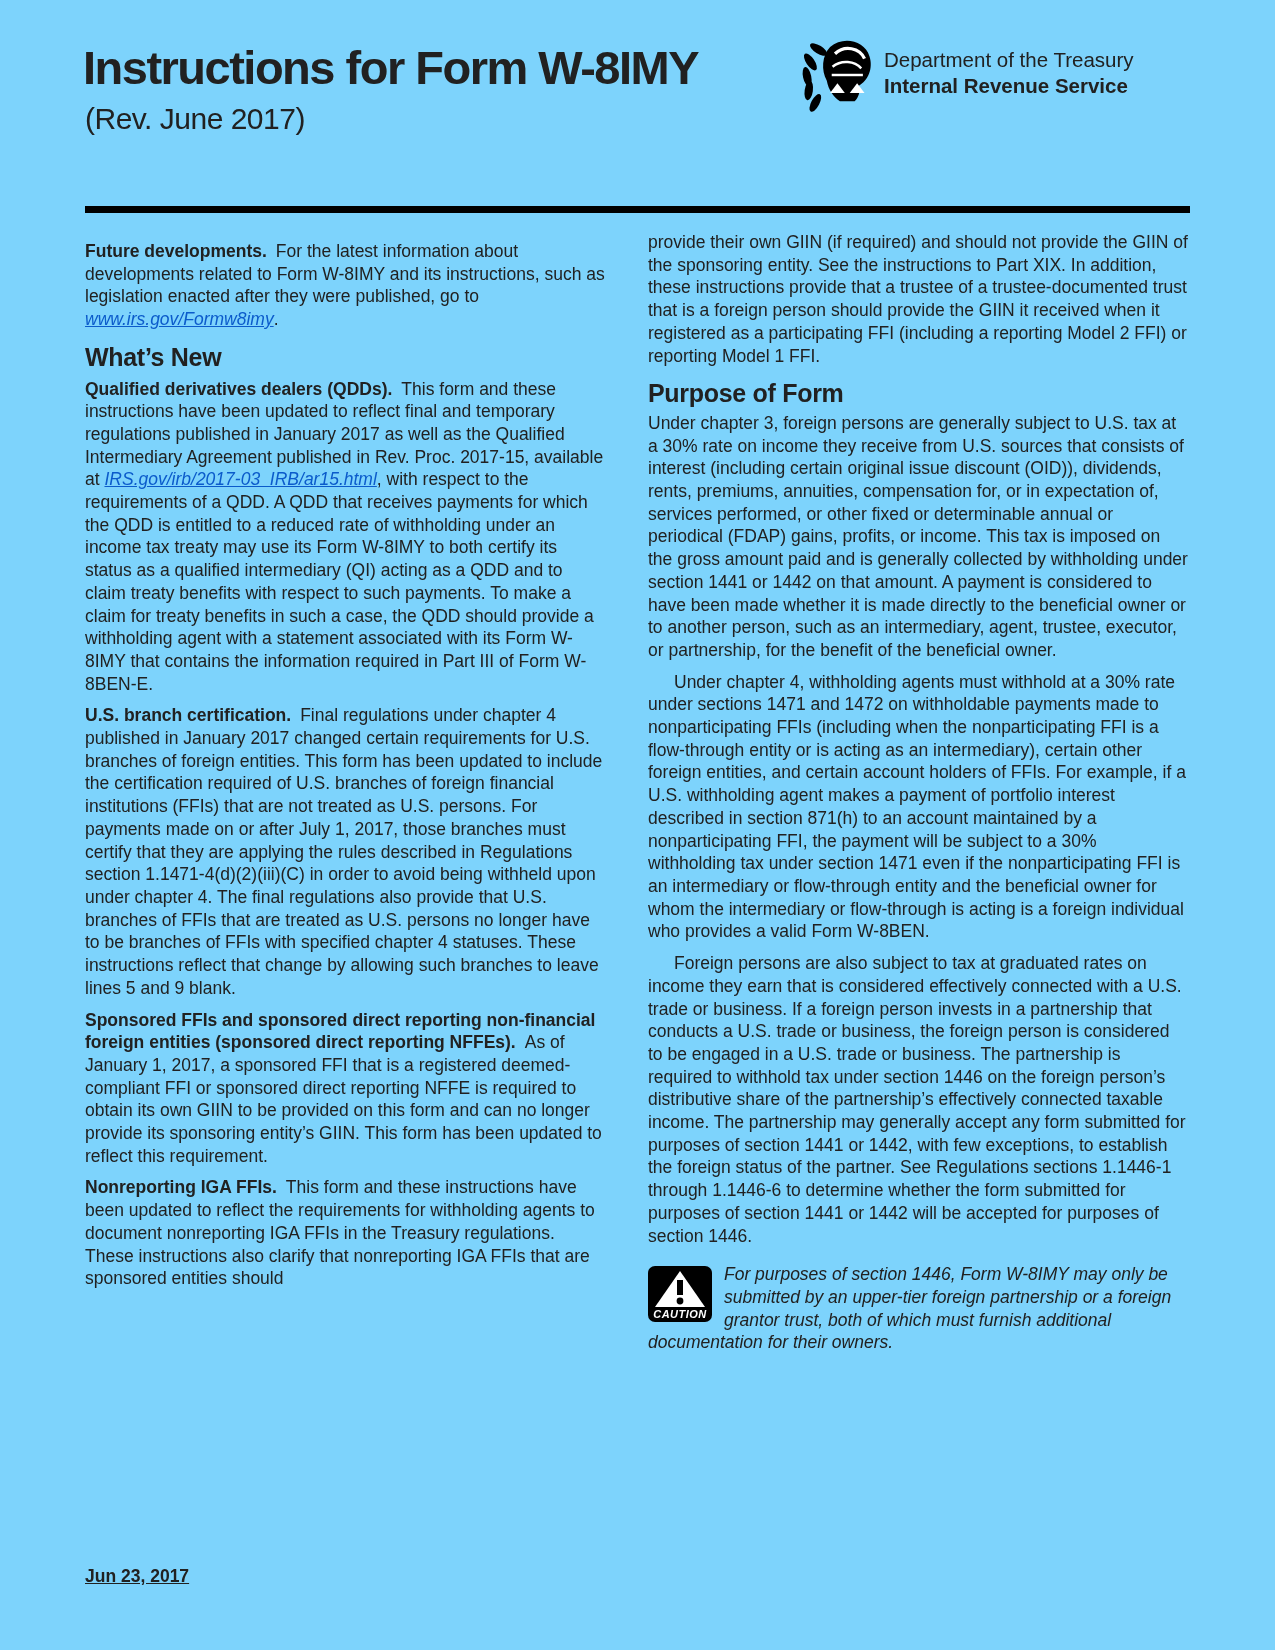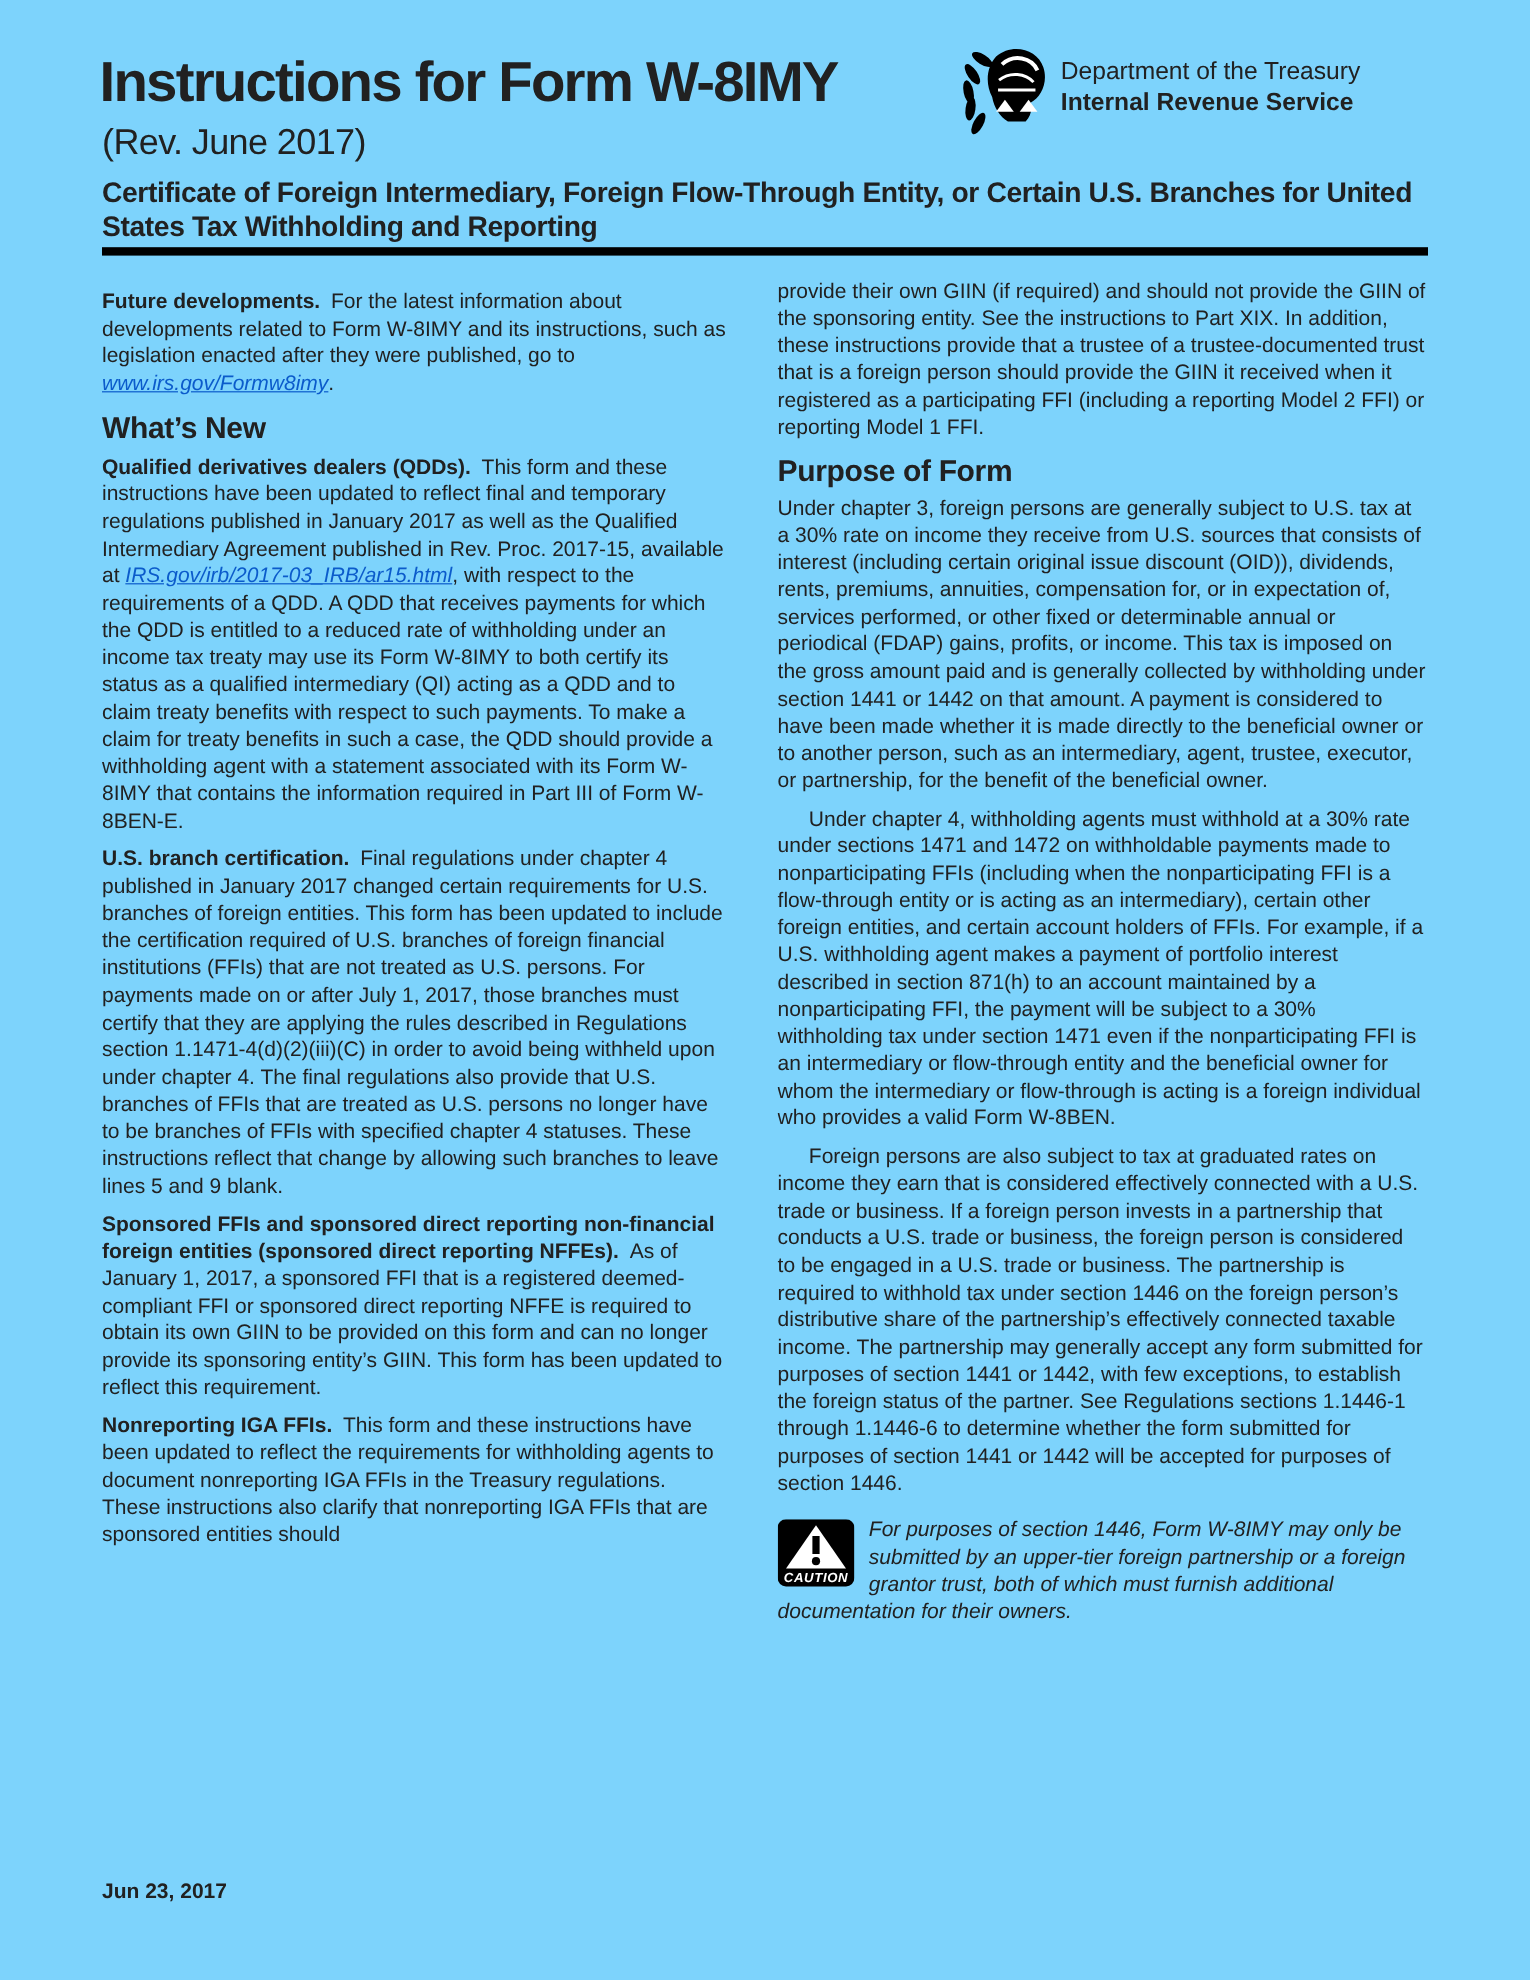--- a/index.html
+++ b/index.html
@@ -28,21 +28,21 @@
   h2{ font-size:32px; margin:14px 0 8px; letter-spacing:-0.5px; font-weight:bold; }
   h3{ font-size:25px; margin:15px 0 7px; letter-spacing:-0.3px; font-weight:bold; }
   .lead{ font-weight:bold; margin-right:9px; }
   a.doclink{ color:var(--color-link); font-style:italic; text-decoration:underline; cursor:pointer; }
   .indent{ text-indent:26px; }
   
   .caution{ margin-top:16px; font-style:italic; }
   .caution-icon{ float:left; width:64px; height:60px; margin:3px 12px 2px 0; }
   .caution-icon text{ font-family:"Liberation Sans",sans-serif; font-weight:bold; font-size:11px; fill:#fff; letter-spacing:0.5px; }
   
-  .footer-date{ position:absolute; left:85px; top:1566px; font-size:17.5px; font-weight:bold; }
+  .footer-date{ position:absolute; left:85px; top:1566px; font-size:17.5px; font-weight:bold;text-decoration:underline; }
   .footer-cat{ position:absolute; left:0; top:1566px; width:1275px; text-align:center; font-size:17.5px; }
 </style>
 </head>
 <body>
 
 <div class="page">
 
   <div class="title">Instructions for Form W-8IMY</div>
 
   <svg class="logo" viewBox="0 0 100 100" aria-hidden="true">
@@ -60,21 +60,20 @@
     <path d="M53 60 l9 12 h-18 z" fill="#fff"></path>
     <path d="M77 60 l9 12 h-18 z" fill="#fff"></path>
   </svg>
 
   <div class="agency">
     <div class="l1">Department of the Treasury</div>
     <div class="l2">Internal Revenue Service</div>
   </div>
 
   <div class="revision">(Rev. June 2017)</div>
-  <div class="subtitle">Certificate of Foreign Intermediary, Foreign Flow-Through Entity, or Certain U.S. Branches for United States Tax Withholding and Reporting</div>
   <div class="rule"></div>
 
   <div class="col col-left">
 
 
 
     <p>
       <span class="lead">Future developments.</span><span>For the latest information about developments related to Form W-8IMY and its instructions, such as legislation enacted after they were published, go to </span><a class="doclink">www.irs.gov/Formw8imy</a><span>.</span>
     </p>
 

